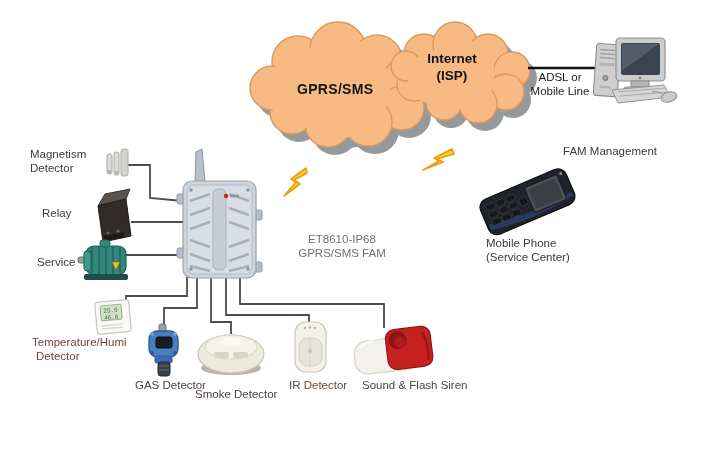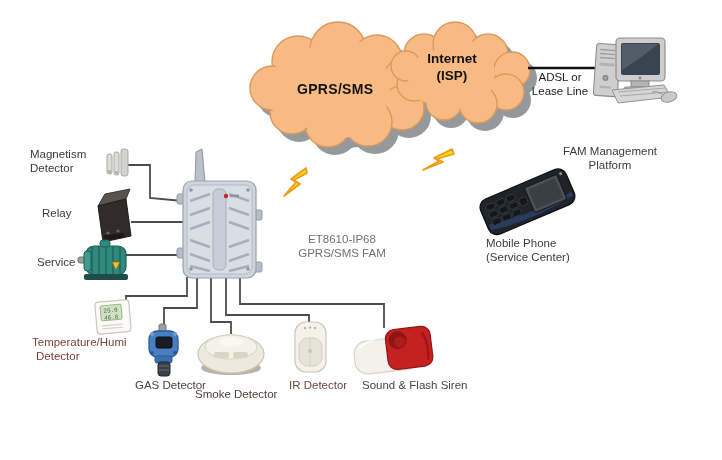--- a/index.html
+++ b/index.html
@@ -247,26 +247,25 @@
 
   <div class="cloud-text" id="gprs-label">GPRS/SMS</div>
 
   <div class="cloud-text" id="internet-label">
     <span>Internet</span>
     <span class="l2">(ISP)</span>
   </div>
 
   <div class="lbl" id="adsl-label">
     <span>ADSL or</span>
-    <span class="l2">Lease Line</span>
+    <span class="l2">Mobile Line</span>
   </div>
 
   <div class="lbl" id="platform-label">
     <span>FAM Management</span>
-    <span class="l2">Platform</span>
   </div>
 
   <div class="lbl" id="magnetism-label">
     <span>Magnetism</span>
     <span class="l2">Detector</span>
   </div>
 
   <div class="lbl" id="relay-label">Relay</div>
 
   <div class="lbl" id="dynamo-label">Service</div>

